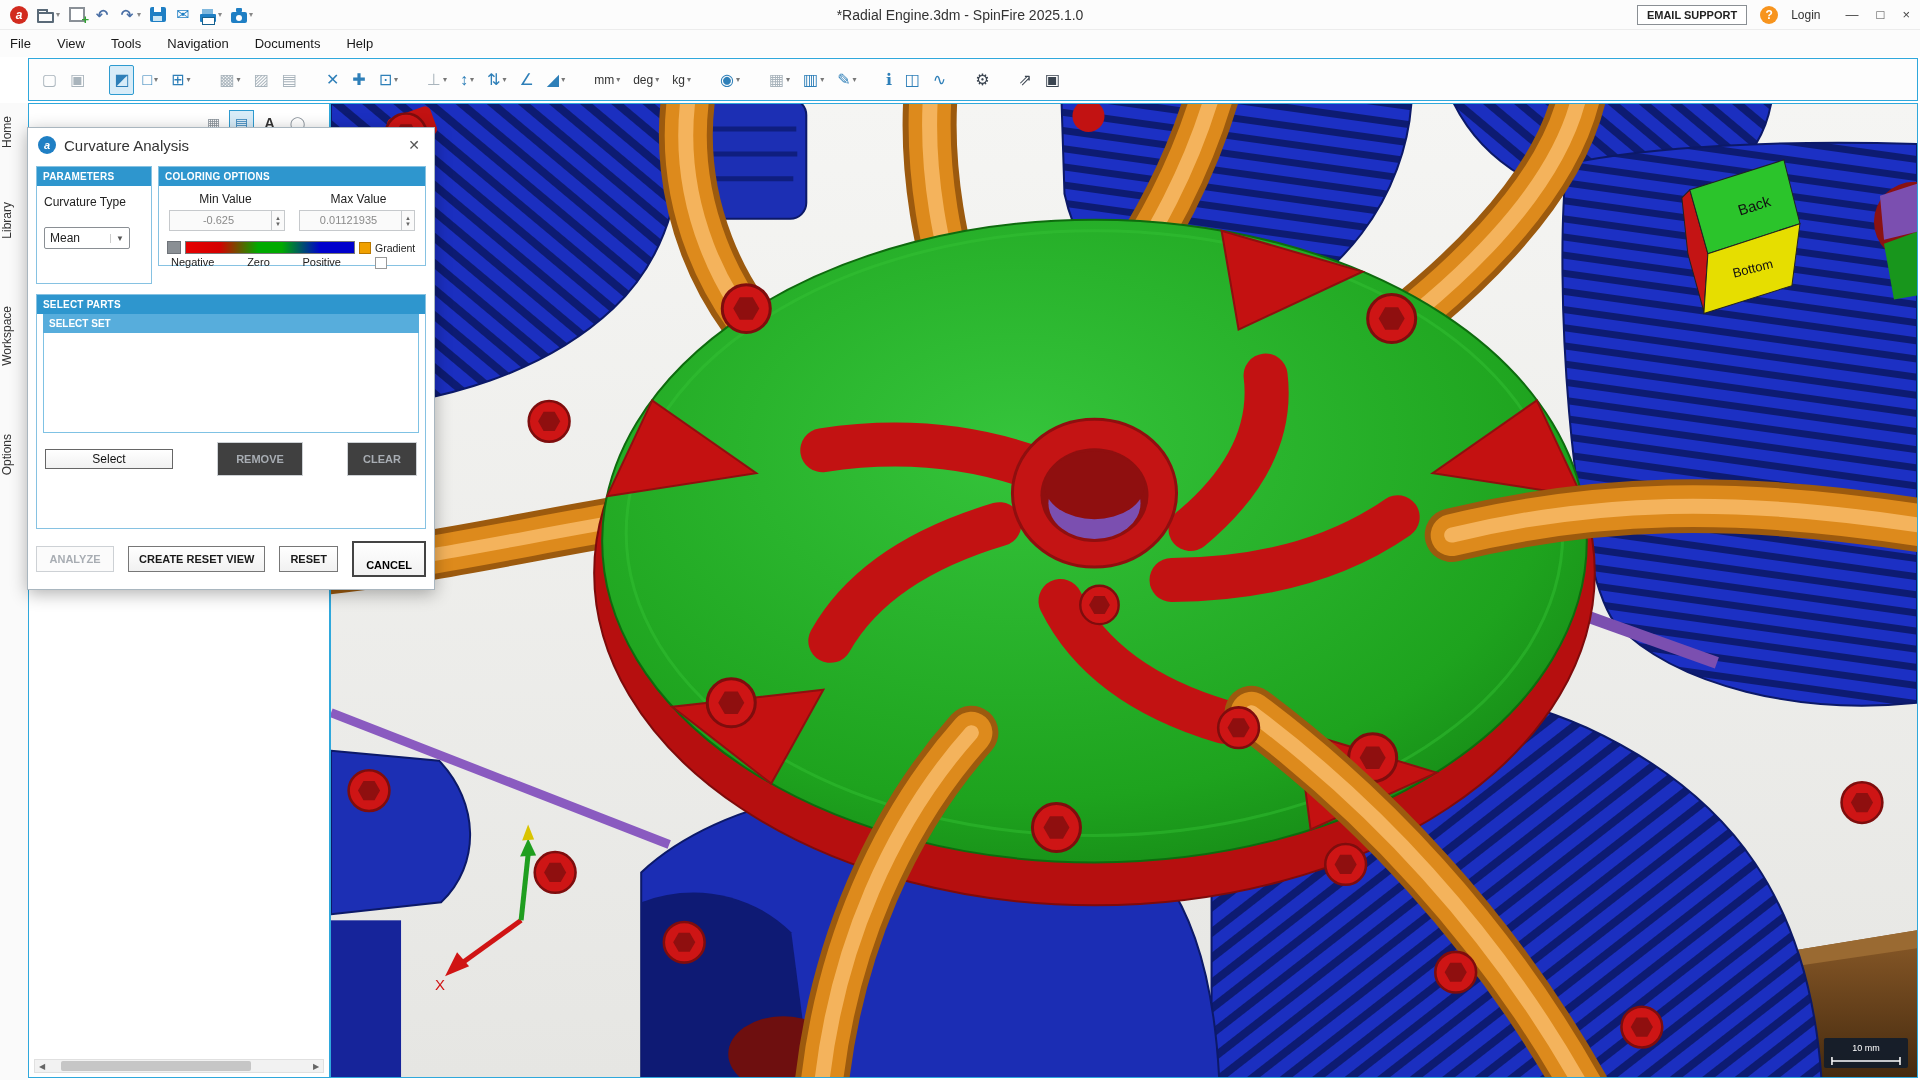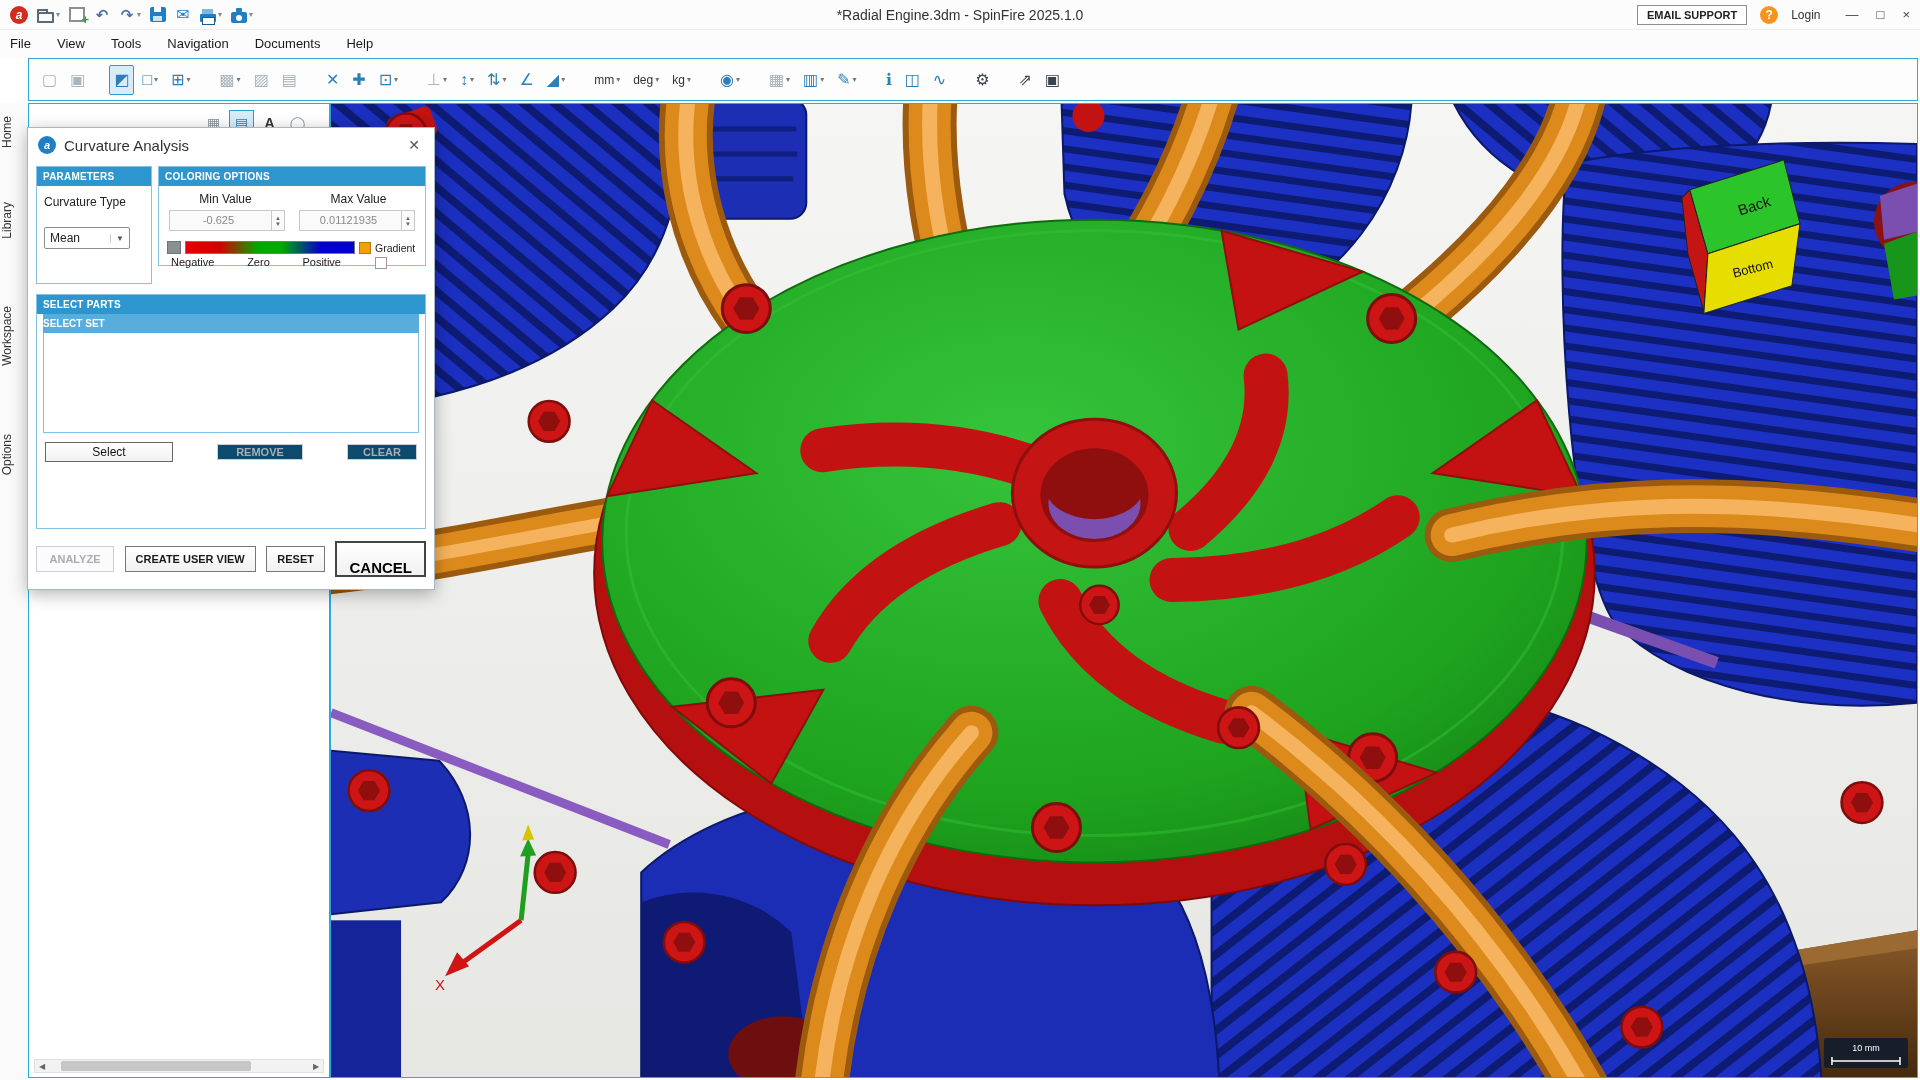--- a/index.html
+++ b/index.html
@@ -102,31 +102,31 @@
   .swatch-orange{width:12px;height:12px;background:#F0A000;border:1px solid #B87800}
   .grad-label{font-size:10.5px;color:#222}
   .bar-labels{position:relative;display:flex;justify-content:space-between;width:170px;margin:2px 0 0 12px;font-size:11px;color:#222}
   .grad-check{position:absolute;right:-46px;top:1px;width:12px;height:12px;border:1px solid #999;background:#fff}
   .panel-sp{margin:10px 8px 0;height:235px}
   .radio-row{display:flex;align-items:center;gap:16px;padding:8px 0 7px 10px}
   .radio{display:flex;align-items:center;gap:5px;font-size:12px;color:#222}
   .rdot{width:13px;height:13px;border-radius:50%;border:1px solid #888;background:#fff;position:relative}
   .radio[data-sel="true"] .rdot{border-color:#2E9BD0}
   .radio[data-sel="true"] .rdot::after{content:"";position:absolute;inset:2px;border-radius:50%;background:#2E9BD0}
-  .ss-head{margin:0 6px;height:19px;line-height:19px;background:#57ADDC;color:#fff;font-size:10px;font-weight:bold;}
+  .ss-head{margin:0 6px;height:19px;line-height:19px;background:#57ADDC;color:#fff;font-size:10px;font-weight:bold;padding-left:6px}
   .ss-list{margin:0 6px;height:100px;border:1px solid #7FC2E4;border-top:none;background:#fff}
   .ss-btns{display:flex;justify-content:space-between;align-items:center;padding:9px 8px 0}
   button{font-family:inherit;background:linear-gradient(#fff,#F1F1F1);cursor:default}
   .btn-select{width:128px;height:20px;border:1px solid #666;font-size:12px;color:#111}
-  .btn-dis{height:16px;border:1px solid #CDD1D5;color:#A8ADB3;font-size:11px;font-weight:bold;background:#0c4a6e}
+  .btn-dis{height:34px;border:1px solid #CDD1D5;color:#A8ADB3;font-size:11px;font-weight:bold;background:#404040}
   .btn-remove{width:86px}.btn-clear{width:70px}
   .dlg-footer{display:flex;justify-content:space-between;align-items:center;margin:12px 8px 0}
   .btn-analyze{width:78px;height:26px;border:1px solid #CDD1D5;color:#A8ADB3;font-size:11px;font-weight:bold;background:#FBFBFB}
   .btn-std{height:26px;border:1px solid #777;color:#1a1a1a;font-size:11px;font-weight:bold;padding:0 10px}
-  .btn-cancel{height:26px;border:2px solid #444;color:#000;font-size:15px;font-weight:bold;padding:16px 12px}
+  .btn-cancel{height:26px;border:2px solid #444;color:#000;font-size:11px;font-weight:bold;padding:16px 12px}
 </style>
 </head>
 <body>
 
 <div class="titlebar">
   <div class="tb-left">
 
       <span class="ticell">
         <span class="ticon" data-cls="logo">a</span>
 
@@ -619,17 +619,17 @@
     <div class="ss-list"></div>
     <div class="ss-btns">
       <button class="btn-select">Select</button>
       <button class="btn-dis btn-remove" disabled="">REMOVE</button>
       <button class="btn-dis btn-clear" disabled="">CLEAR</button>
     </div>
   </div>
 
   <div class="dlg-footer">
     <button class="btn-analyze" disabled="">ANALYZE</button>
-    <button class="btn-std">CREATE USER VIEW</button>
+    <button class="btn-std">CREATE RESET VIEW</button>
     <button class="btn-std">RESET</button>
     <button class="btn-cancel">CANCEL</button>
   </div>
 </div>
 
 </body></html>

